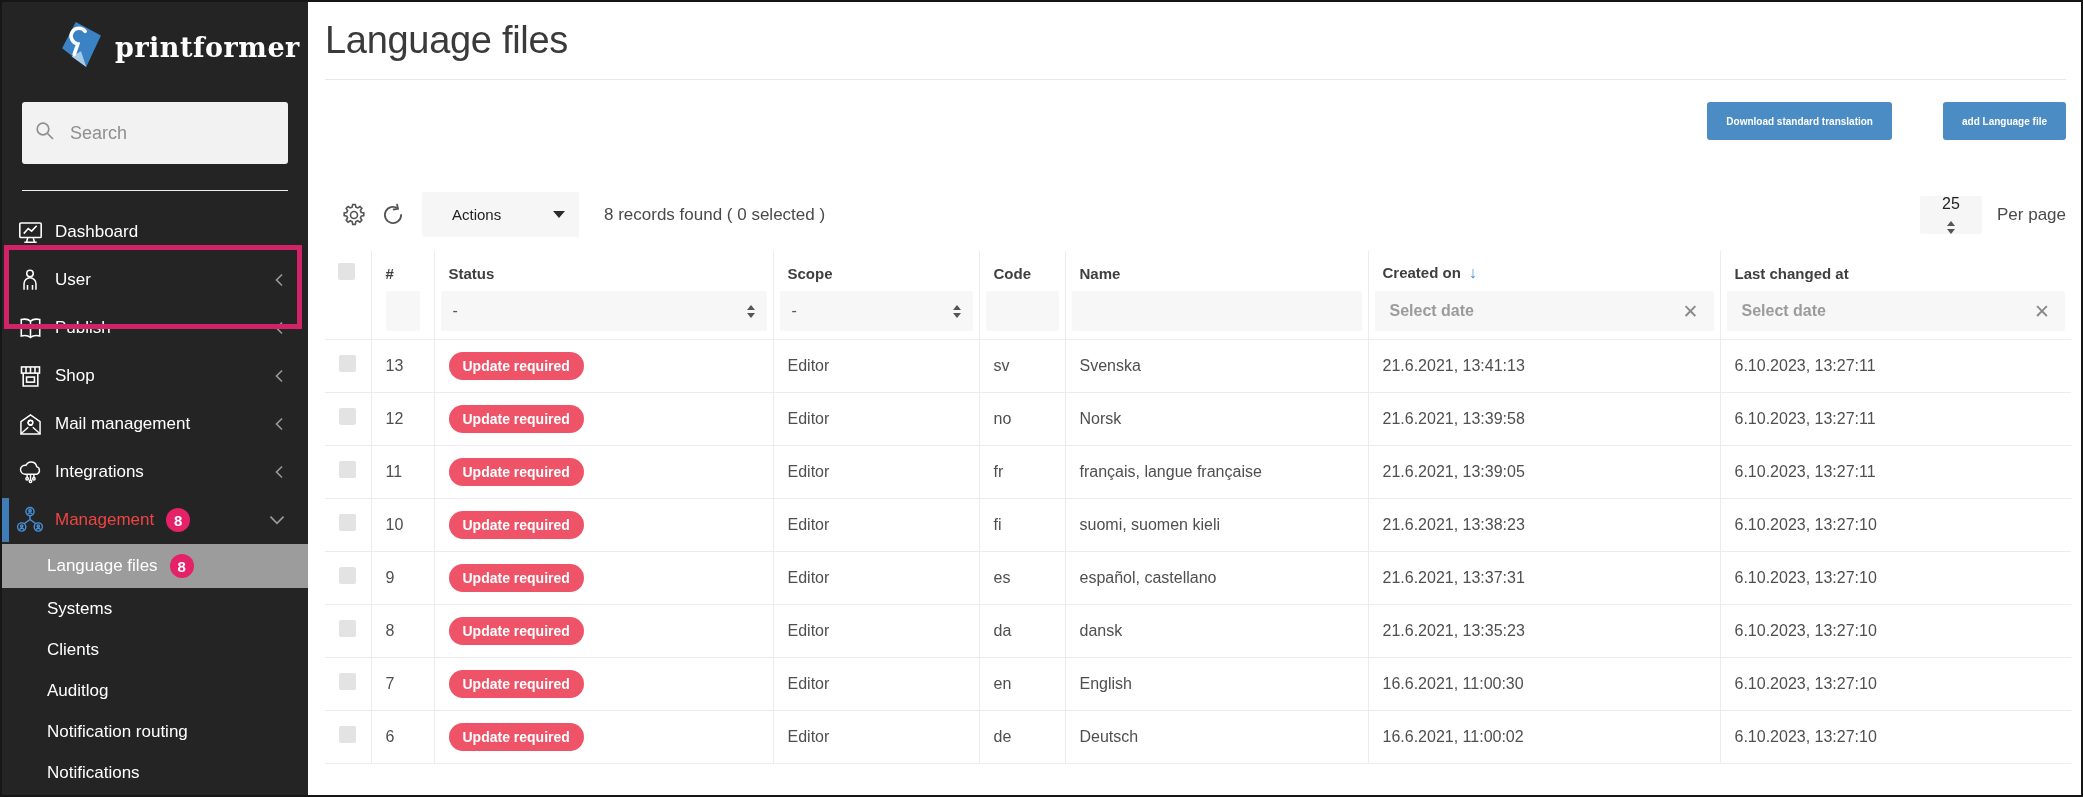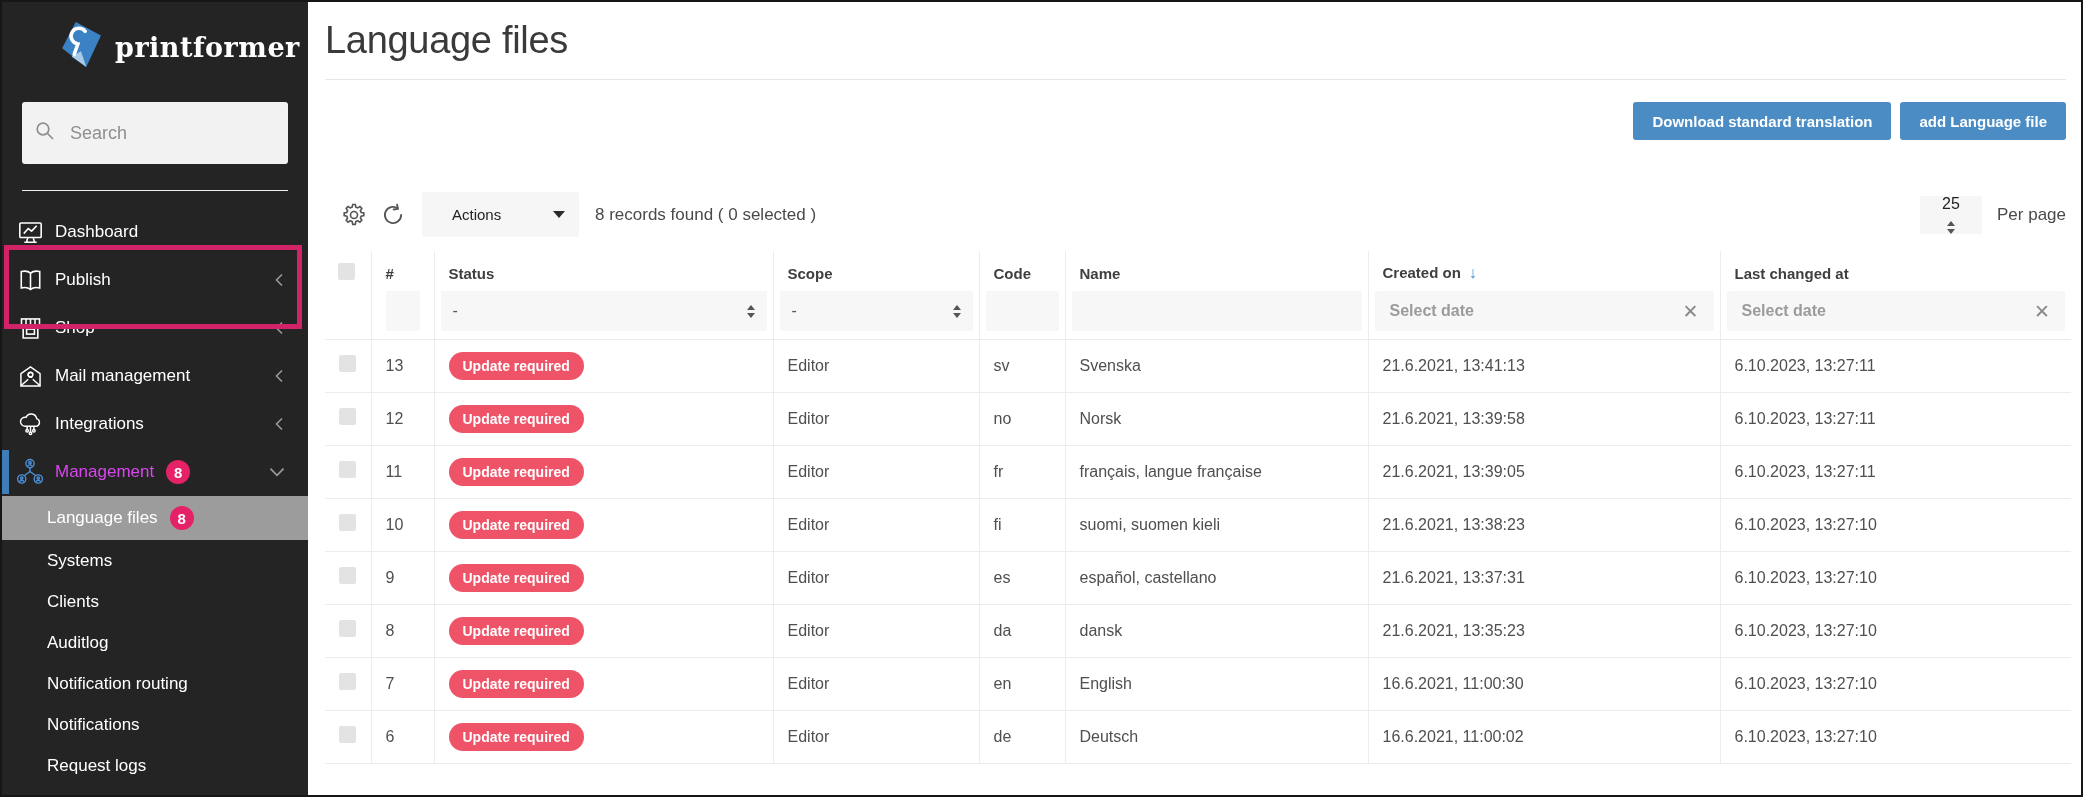--- a/index.html
+++ b/index.html
@@ -18,49 +18,49 @@
   .search-box input { border:none; background:transparent; outline:none; font-size:18px; color:#333;
     width:100%; font-family:inherit; }
   .search-box input::placeholder { color:#8f8f8f; }
   .sidebar-divider { margin:26px 20px 0 20px; border-top:1px solid #efefef; }
 
   .nav { margin-top:17px; }
   .nav-item { height:48px; display:flex; align-items:center; padding:0 22px 0 14px; position:relative; cursor:pointer; }
   .nav-item .icon { width:28px; height:28px; flex:0 0 28px; display:flex; align-items:center; justify-content:center; }
   .nav-item .label { margin-left:11px; font-size:17px; color:#fff; }
   .nav-item .chevron { margin-left:auto; display:flex; }
-  .nav-item.active-parent .label { color:#d946ef; }
+  .nav-item.active-parent .label { color:#ef4444; }
   .nav-item.active-parent::before { content:""; position:absolute; left:0; top:2px; bottom:2px; width:7px; background:#3f7db8; }
   .badge { min-width:24px; height:24px; border-radius:12px; background:#e52168; color:#fff; font-size:15px;
     font-weight:700; display:inline-flex; align-items:center; justify-content:center; padding:0 7px;
     margin-left:12px; box-sizing:border-box; }
   .subnav .subitem { height:41px; display:flex; align-items:center; padding-left:45px; font-size:17px; color:#fff; cursor:pointer; }
   .subnav .subitem.selected { height:44px; background:#9c9c9c; }
 
   .annotation-box { position:absolute; left:2px; top:243px; width:298px; height:84px;
     border:5px solid #d22368; box-sizing:border-box; pointer-events:none; z-index:5; }
 
   
   .main { flex:1; padding:0 15px 0 17px; min-width:0; }
   .page-title { margin:14px 0 0 0; font-size:38px; line-height:48px; font-weight:500; color:#3a3a3a; letter-spacing:-.3px; }
   .title-divider { margin-top:15px; border-bottom:1px solid #e7e7e7; }
 
   .actions-row { display:flex; justify-content:flex-end; gap:9px; margin-top:22px; }
   .btn-primary { background:#4a8cc3; color:#fff; border:none; border-radius:3px; height:38px; padding:0 19px;
-    font-size:15px; font-weight:600; font-family:inherit; cursor:pointer; }
+    font-size:10px; font-weight:600; font-family:inherit; cursor:pointer;margin-left:42px; }
 
   .toolbar { display:flex; align-items:center; margin-top:52px; height:45px; }
   .icon-btn { background:none; border:none; padding:0; display:flex; cursor:pointer; }
   .icon-btn.gear { margin-left:15px; }
   .icon-btn.refresh { margin-left:12px; }
   .select-box { background:#f6f6f6; border-radius:2px; display:flex; align-items:center; box-sizing:border-box; cursor:pointer; }
   .select-box.actions { margin-left:16px; width:157px; height:45px; padding:0 14px 0 30px; font-size:15px; color:#222; }
   .caret-down { width:0; height:0; border-left:6px solid transparent; border-right:6px solid transparent;
     border-top:7px solid #2b2b2b; margin-left:auto; }
-  .records-text { margin-left:16px; font-size:17px; color:#4a4a4a; }
+  .records-text { margin-left:25px; font-size:17px; color:#4a4a4a; }
   .toolbar-right { margin-left:auto; display:flex; align-items:center; }
   .select-box.per-page { width:62px; height:38px; justify-content:center; gap:8px; font-size:16px; color:#222;flex-direction:column; }
   .per-page-label { margin-left:15px; font-size:17px; color:#4a4a4a; }
   .stepper { display:flex; flex-direction:column; gap:3px; }
   .stepper i { display:block; width:0; height:0; border-left:4px solid transparent; border-right:4px solid transparent; }
   .stepper .up { border-bottom:5px solid #555; }
   .stepper .down { border-top:5px solid #555; }
 
   
   table.grid { margin-top:14px; width:1746px; border-collapse:collapse; table-layout:fixed; }
@@ -119,20 +119,35 @@
         <span class="icon">
           <svg width="27" height="27" viewBox="0 0 24 24" fill="none" stroke="#fff" stroke-width="1.4">
             <rect x="2.5" y="3.5" width="19" height="13" rx="1"></rect>
             <polyline points="6,13 10,8.5 13,10.8 17.5,6"></polyline>
             <path d="M9.5 17 L8.5 20.5 M14.5 17 L15.5 20.5 M6.5 20.7 H17.5"></path>
           </svg>
         </span>
         <span class="label">Dashboard</span>
       </div>
 
+      <div class="nav-item">
+        <span class="icon">
+          <svg width="26" height="26" viewBox="0 0 24 24" fill="none" stroke="#fff" stroke-width="1.4">
+            <circle cx="12" cy="6" r="3"></circle>
+            <path d="M6.5 21 v-5.5 a5.5 5.5 0 0 1 11 0 V21"></path>
+            <path d="M9.7 16.5 V21 M14.3 16.5 V21"></path>
+          </svg>
+        </span>
+        <span class="label">User</span>
+        <span class="chevron">
+          <svg width="14" height="16" viewBox="0 0 12 16" fill="none" stroke="#9a9a9a" stroke-width="1.6">
+            <polyline points="9,2.5 3.5,8 9,13.5"></polyline>
+          </svg>
+        </span>
+      </div>
 
       <div class="nav-item">
         <span class="icon">
           <svg width="27" height="27" viewBox="0 0 24 24" fill="none" stroke="#fff" stroke-width="1.4">
             <path d="M12 5.5 C10 3.6 7 3.3 3.8 4 V18.6 C7 17.9 10 18.2 12 20 C14 18.2 17 17.9 20.2 18.6 V4 C17 3.3 14 3.6 12 5.5 Z"></path>
             <line x1="12" y1="5.5" x2="12" y2="20"></line>
           </svg>
         </span>
         <span class="label">Publish</span>
         <span class="chevron">

